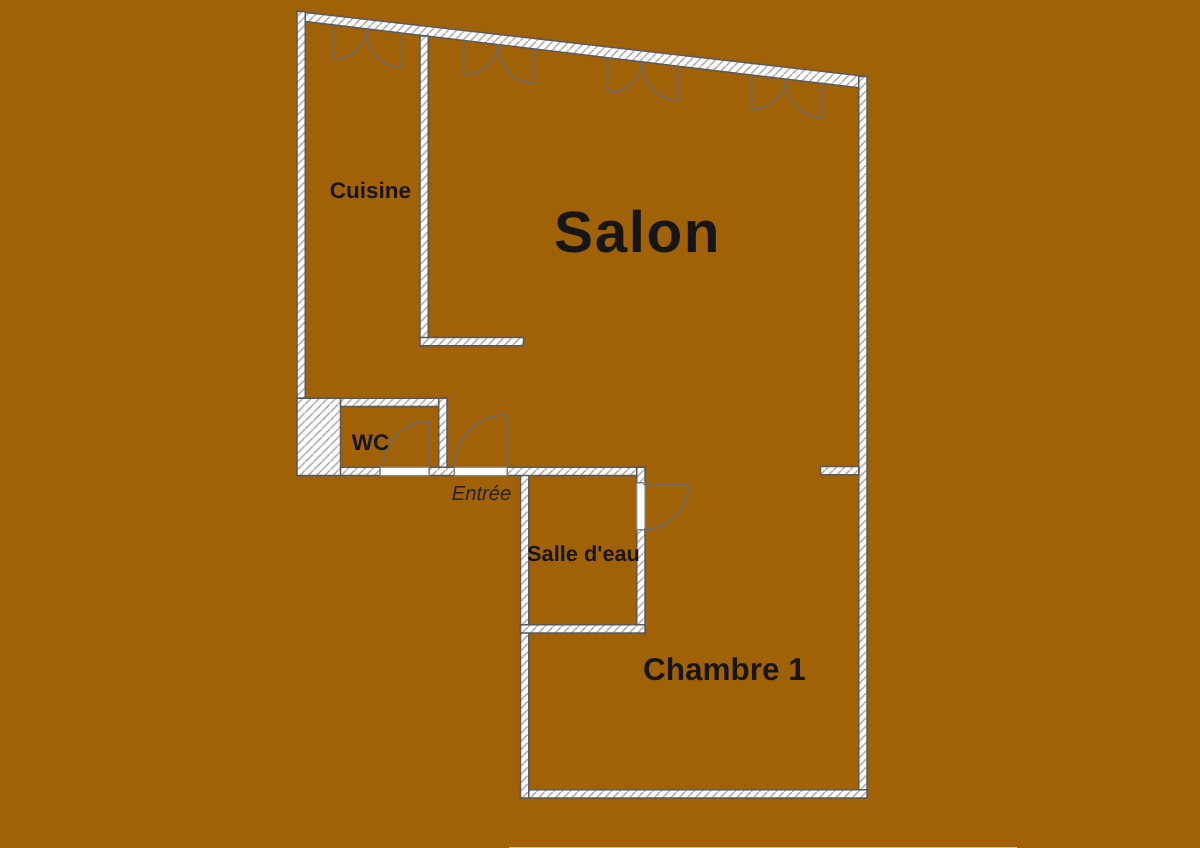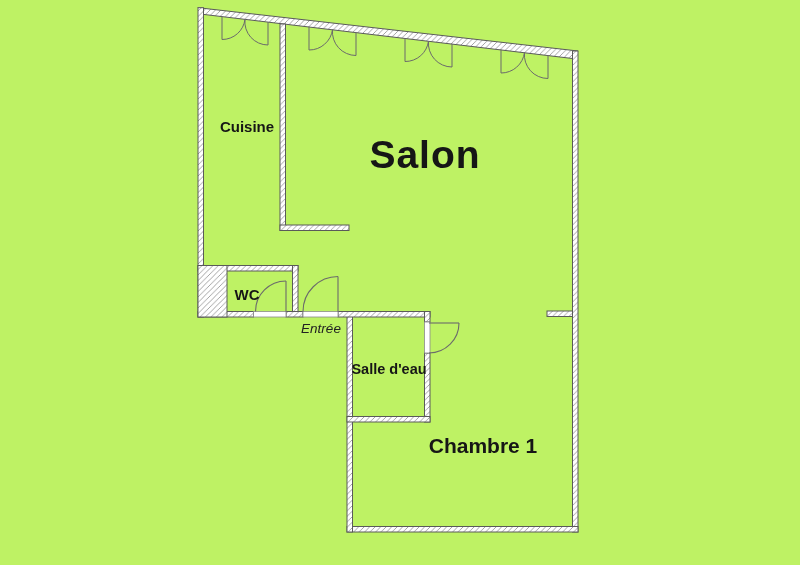--- a/index.html
+++ b/index.html
@@ -8,21 +8,21 @@
     background: #ffffff;
     width: 800px;
     height: 565px;
     overflow: hidden;
     font-family: "Liberation Sans", sans-serif;
   }
   .plan-stage {
     position: relative;
     width: 800px;
     height: 565px;
-    background: #bef264;
+    background: #a16207;
   }
   svg { display: block; }
   .wall {
     fill: url(#hatch);
     stroke: #5a5a5a;
     stroke-width: 1;
   }
   .threshold {
     fill: #ffffff;
     stroke: #8a8a8a;

